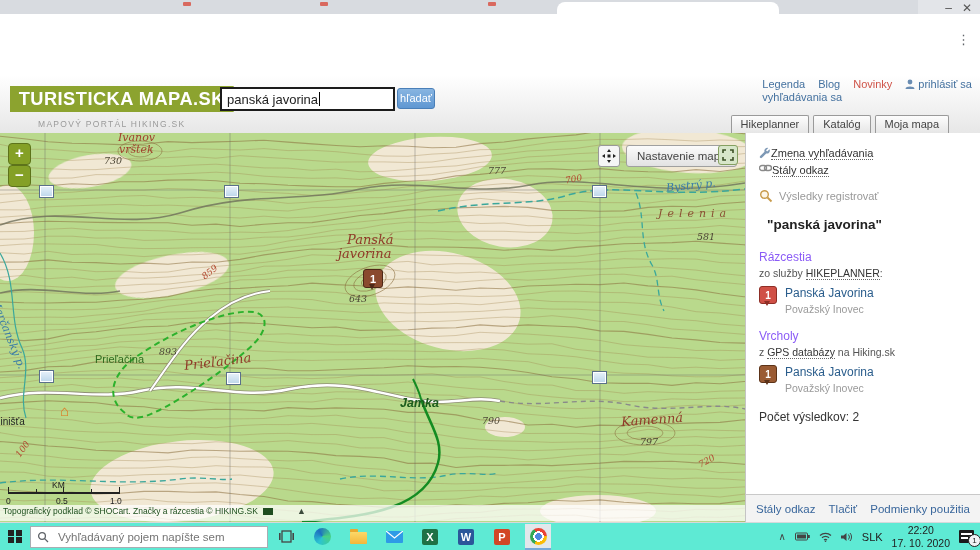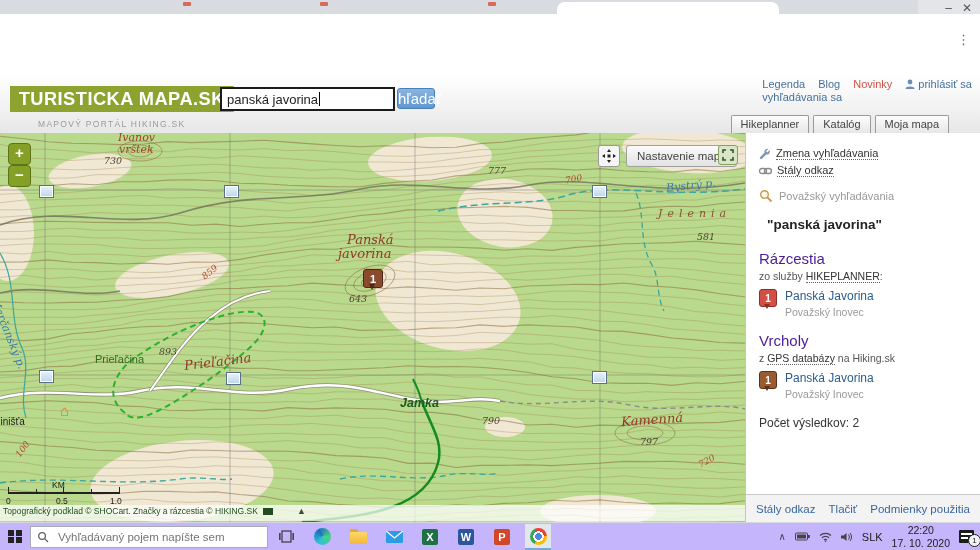--- a/index.html
+++ b/index.html
@@ -20,21 +20,21 @@
   .site-header{position:absolute;left:0;top:75px;width:100%;height:58px;
     background:linear-gradient(#ffffff,#e7e7e7);border-bottom:1px solid #cfcfcf;}
   .logo{position:absolute;left:10px;top:11px;height:26px;background:#8ca32f;color:#fff;
     font-weight:bold;font-size:19px;line-height:26px;padding:0 9px;letter-spacing:.5px;transform:scaleX(.96);transform-origin:left;}
   .tagline{position:absolute;left:38px;top:44px;font-size:8.5px;color:#9a9a9a;letter-spacing:1.3px;}
   .search-box{position:absolute;left:220px;top:12px;width:166px;height:20px;border:2px solid #1b1b1b;background:#fff;
     display:flex;align-items:center;padding-left:5px;font-size:13px;color:#222;}
   .caret{width:1px;height:14px;background:#000;margin-left:1px;}
   .search-btn{position:absolute;left:397px;top:13px;width:38px;height:21px;box-sizing:border-box;
     background:linear-gradient(#88b5e1,#5f97d2);border:1px solid #4a7fb8;border-radius:3px;
-    color:#fff;font-size:15px;text-align:center;line-height:19px;}
+    color:#fff;font-size:11px;text-align:center;line-height:19px;}
   .header-links{position:absolute;right:8px;top:3px;display:flex;flex-direction:column;align-items:flex-start;font-size:11px;}
   .hl-row{display:flex;align-items:center;gap:13px;}
   .hl-row2{margin-top:1px;}
   .lnk{color:#44719f;text-decoration:none;cursor:pointer;}
   .lnk-red{color:#cf5348;}
   .person-ico{display:inline-block;margin-right:3px;vertical-align:-1px;}
 
   
   .side-tabs{position:absolute;top:115px;right:31px;display:flex;gap:4px;}
   .side-tab{border:1px solid #9a9a9a;border-bottom:none;background:linear-gradient(#fdfdfd,#e6e6e6);
@@ -74,43 +74,43 @@
   .sb-lab{position:absolute;top:14px;}
   .sb-unit{position:absolute;left:44px;top:-2px;}
   .map-attrib{position:absolute;left:0;bottom:1px;width:100%;height:16px;background:rgba(255,255,255,.72);
     font-size:8.5px;color:#1d4f1d;line-height:12px;padding-left:3px;box-sizing:border-box;}
   .attrib-logo{display:inline-block;width:10px;height:7px;background:#1f4d1f;margin-left:5px;vertical-align:-1px;}
   .attrib-tri{display:inline-block;margin-left:24px;color:#3c4a3c;font-size:9px;}
 
   
   .sidebar{position:absolute;left:745px;top:133px;width:235px;height:361px;background:#fff;border-left:1px solid #c4c4c4;
     box-sizing:border-box;padding:14px 0 0 13px;}
-  .s-link-row{display:flex;align-items:center;gap:5px;font-size:11px;margin-bottom:4px;}
+  .s-link-row{display:flex;font-size:11px;margin-bottom:4px;}
   .dotted{color:#333;border-bottom:1px dotted #666;cursor:pointer;}
   .results-title{display:flex;align-items:center;gap:6px;color:#999;font-size:11px;margin:12px 0 14px;}
   .query{font-weight:bold;font-size:13.5px;color:#222;margin:0 0 18px 8px;}
-  .sec-head{color:#4c1d95;font-size:15px;margin-bottom:3px;}
+  .sec-head{color:#8b5cf6;font-size:12px;margin-bottom:3px;}
   .sec-src{font-size:10.5px;color:#555;margin-bottom:7px;}
   .result{display:flex;gap:8px;margin-bottom:14px;}
   .rmarker{position:relative;width:16px;height:16px;border-radius:3px;color:#fff;font-size:10px;font-weight:bold;
     display:flex;align-items:center;justify-content:center;flex:none;}
   .rmarker.red{background:#d05046;border:1px solid #8e2e26;}
   .rmarker.red::after{content:"";position:absolute;left:4px;bottom:-6px;border:3px solid transparent;border-top:5px solid #8e2e26;}
   .rmarker.brown{background:#9a5b33;border:1px solid #5c3318;}
   .rmarker.brown::after{content:"";position:absolute;left:4px;bottom:-6px;border:3px solid transparent;border-top:5px solid #5c3318;}
   .res-name{color:#2a5d8c;font-size:12px;cursor:pointer;}
   .res-region{color:#9a9a9a;font-size:10.5px;margin-top:3px;}
   .count{font-size:12px;color:#333;margin-top:16px;}
   .sidebar-footer{position:absolute;left:745px;top:494px;width:235px;height:28px;background:#f3f3f3;
     border-left:1px solid #c4c4c4;border-top:1px solid #c9c9c9;box-sizing:border-box;
     display:flex;align-items:center;justify-content:space-between;padding:0 10px;font-size:11.5px;}
   .sidebar-footer a{color:#3a679c;text-decoration:none;cursor:pointer;}
 
   
-  .taskbar{position:absolute;left:0;top:522px;width:100%;height:28px;background:#c4b5fd;border-top:1px solid #d6d9db;
+  .taskbar{position:absolute;left:0;top:522px;width:100%;height:28px;background:#5eead4;border-top:1px solid #d6d9db;
     display:flex;align-items:center;box-sizing:border-box;}
   .start{width:30px;height:28px;display:flex;align-items:center;justify-content:center;cursor:pointer;}
   .win-logo{display:grid;grid-template-columns:6px 6px;grid-template-rows:6px 6px;gap:1.5px;}
   .win-logo div{background:#222;}
   .tb-search{width:238px;height:22px;background:#fff;border:1px solid #a9adb3;display:flex;align-items:center;
     padding:0 6px;gap:7px;box-sizing:border-box;}
   .tb-search input{border:none;outline:none;font-size:11.5px;color:#5f6368;width:200px;background:transparent;
     font-family:"Liberation Sans",sans-serif;}
   .tb-ico{width:26px;height:26px;display:flex;align-items:center;justify-content:center;margin:0 5px;cursor:pointer;}
   .tb-ico.active{background:#e2e7eb;box-shadow:inset 0 -2px 0 #76a9d8;}
@@ -371,21 +371,21 @@
         <rect x="0.5" y="1.5" width="7" height="5" rx="2.5" fill="none" stroke="#8a8a8a" stroke-width="1.4"></rect>
         <rect x="5.5" y="1.5" width="7" height="5" rx="2.5" fill="none" stroke="#8a8a8a" stroke-width="1.4"></rect>
       </svg>
       <span class="dotted">Stály odkaz</span>
     </div>
     <div class="results-title">
       <svg width="14" height="14" viewBox="0 0 14 14">
         <circle cx="5.5" cy="5.5" r="3.8" fill="#fdf6e8" stroke="#c89a4a" stroke-width="1.4"></circle>
         <line x1="8.5" y1="8.5" x2="12.5" y2="12.5" stroke="#c89a4a" stroke-width="1.8"></line>
       </svg>
-      <span>Považský vyhľadávania</span>
+      <span>Výsledky registrovať</span>
     </div>
     <div class="query">"panská javorina"</div>
 
     <div class="sec-head">Rázcestia</div>
     <div class="sec-src"><span>zo služby </span><span class="dotted">HIKEPLANNER</span><span>:</span></div>
     <div class="result">
       <div class="rmarker red">1</div>
       <div>
         <div class="res-name">Panská Javorina</div>
         <div class="res-region">Považský Inovec</div>

